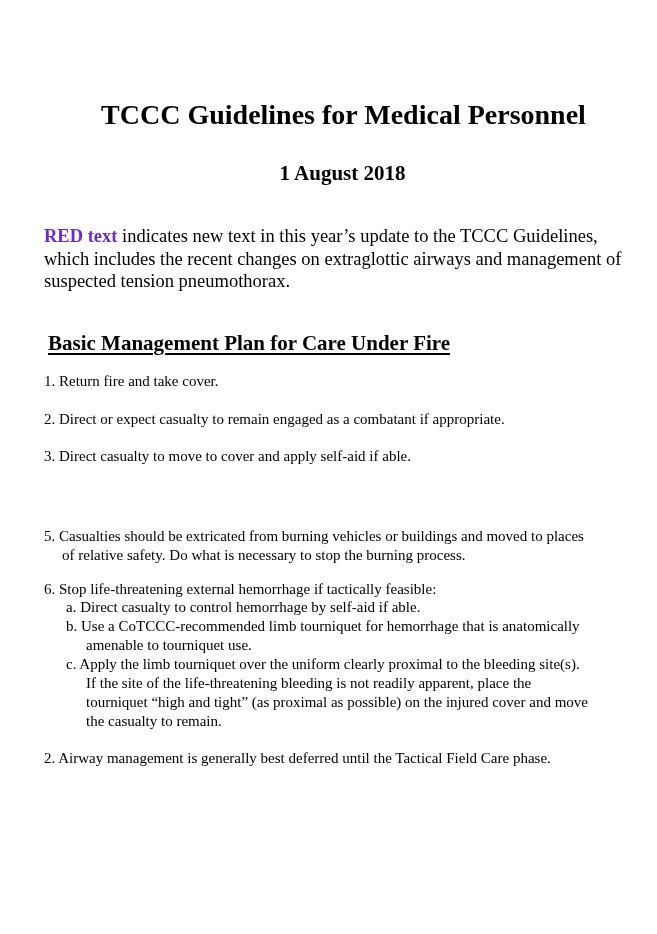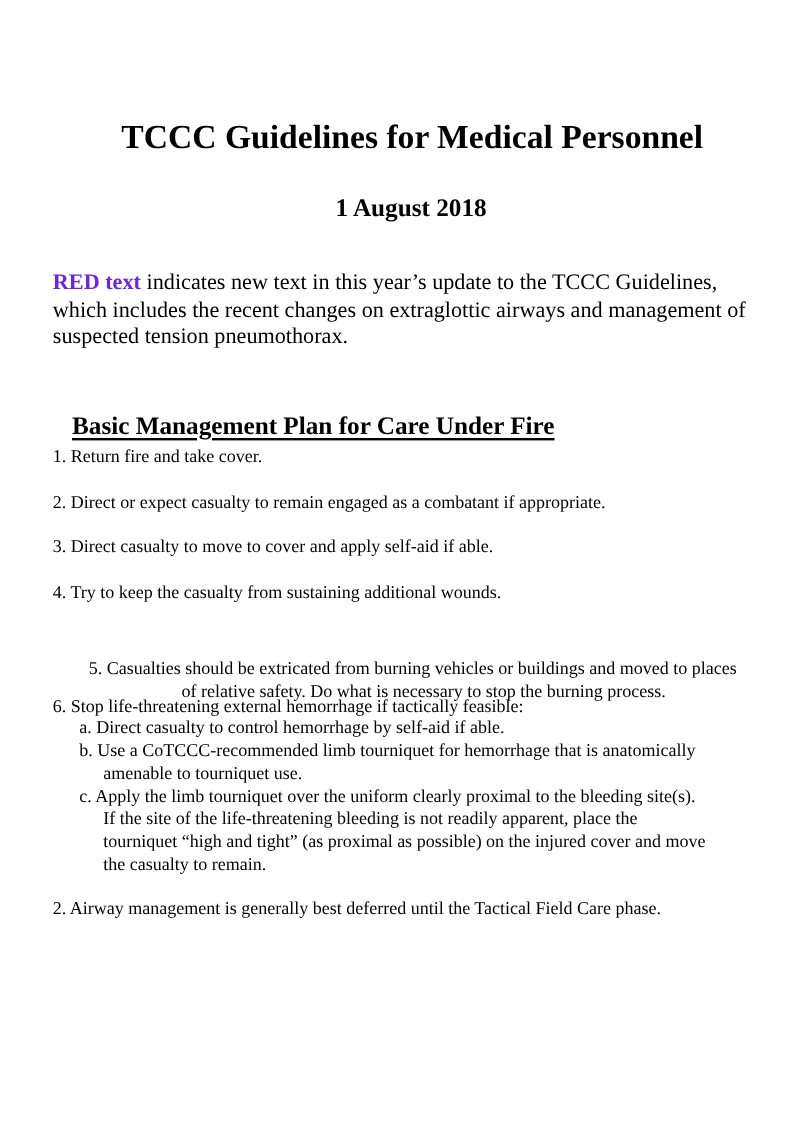--- a/index.html
+++ b/index.html
@@ -61,21 +61,21 @@
     .section-heading {
       position: absolute;
       left: 44px;
       top: 326px;
       font-weight: bold;
       font-size: 21px;
       line-height: 26px;
       text-decoration: underline;
       text-decoration-thickness: 2px;
       text-underline-offset: 3px;
-      margin: 16px;
+      margin: 4px;
     }
     .item {
       position: absolute;
       left: 44px;
       width: 600px;
       font-size: 15px;
       line-height: 19px;
       margin: 0;
     }
     .item .cont {
@@ -113,25 +113,22 @@
   </p>
 
   <p class="item" style="top:410px;">
     <span>2. Direct or expect casualty to remain engaged as a combatant if appropriate.</span>
   </p>
 
   <p class="item" style="top:447px;">
     <span>3. Direct casualty to move to cover and apply self-aid if able.</span>
   </p>
 
-  <p class="item" style="top:485px;">
-    <span>4. Try to keep the casualty from sustaining additional wounds.</span>
-  </p>
 
-  <p class="item" style="top:549px;text-align:center;">
+  <p class="item" style="top:527px;">
     <span>5. Casualties should be extricated from burning vehicles or buildings and moved to places</span>
     <span class="cont">of relative safety. Do what is necessary to stop the burning process.</span>
   </p>
 
   <p class="item" style="top:580px;">
     <span>6. Stop life-threatening external hemorrhage if tactically feasible:</span>
   </p>
 
   <p class="sub" style="top:598px;">
     <span>a. Direct casualty to control hemorrhage by self-aid if able.</span>

